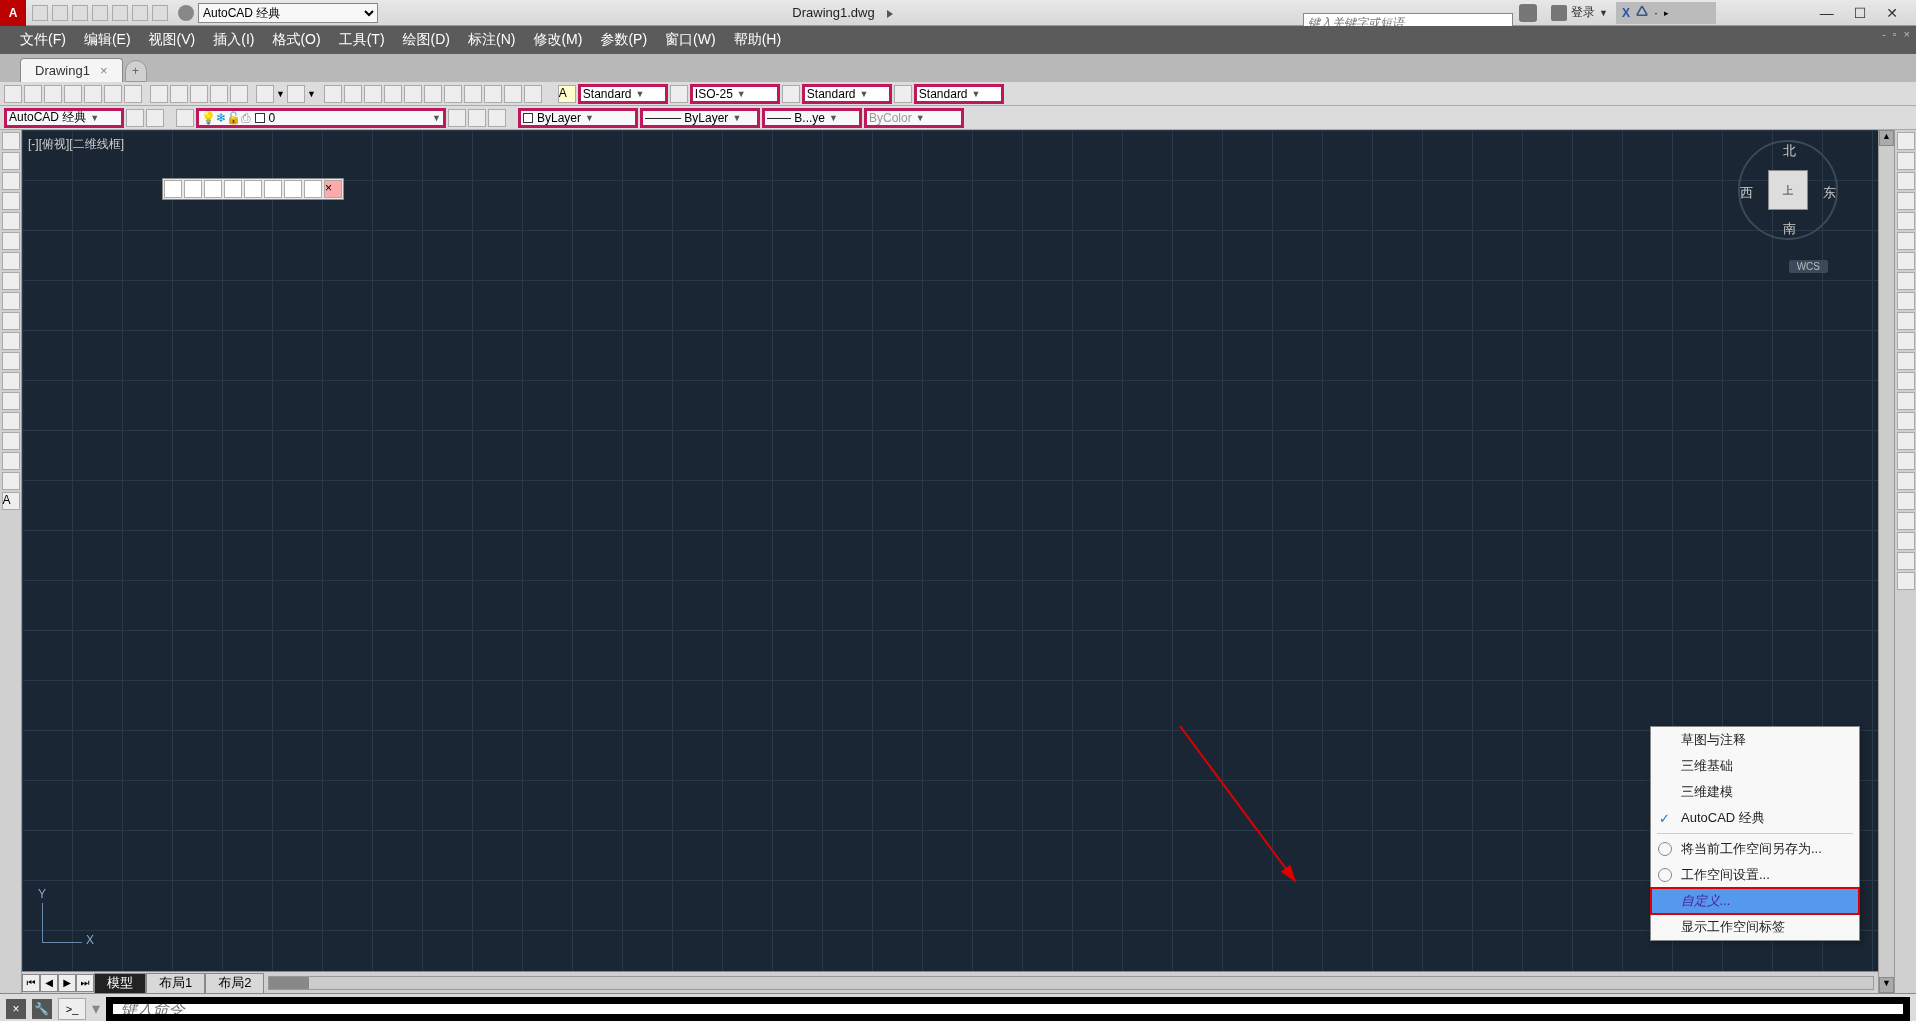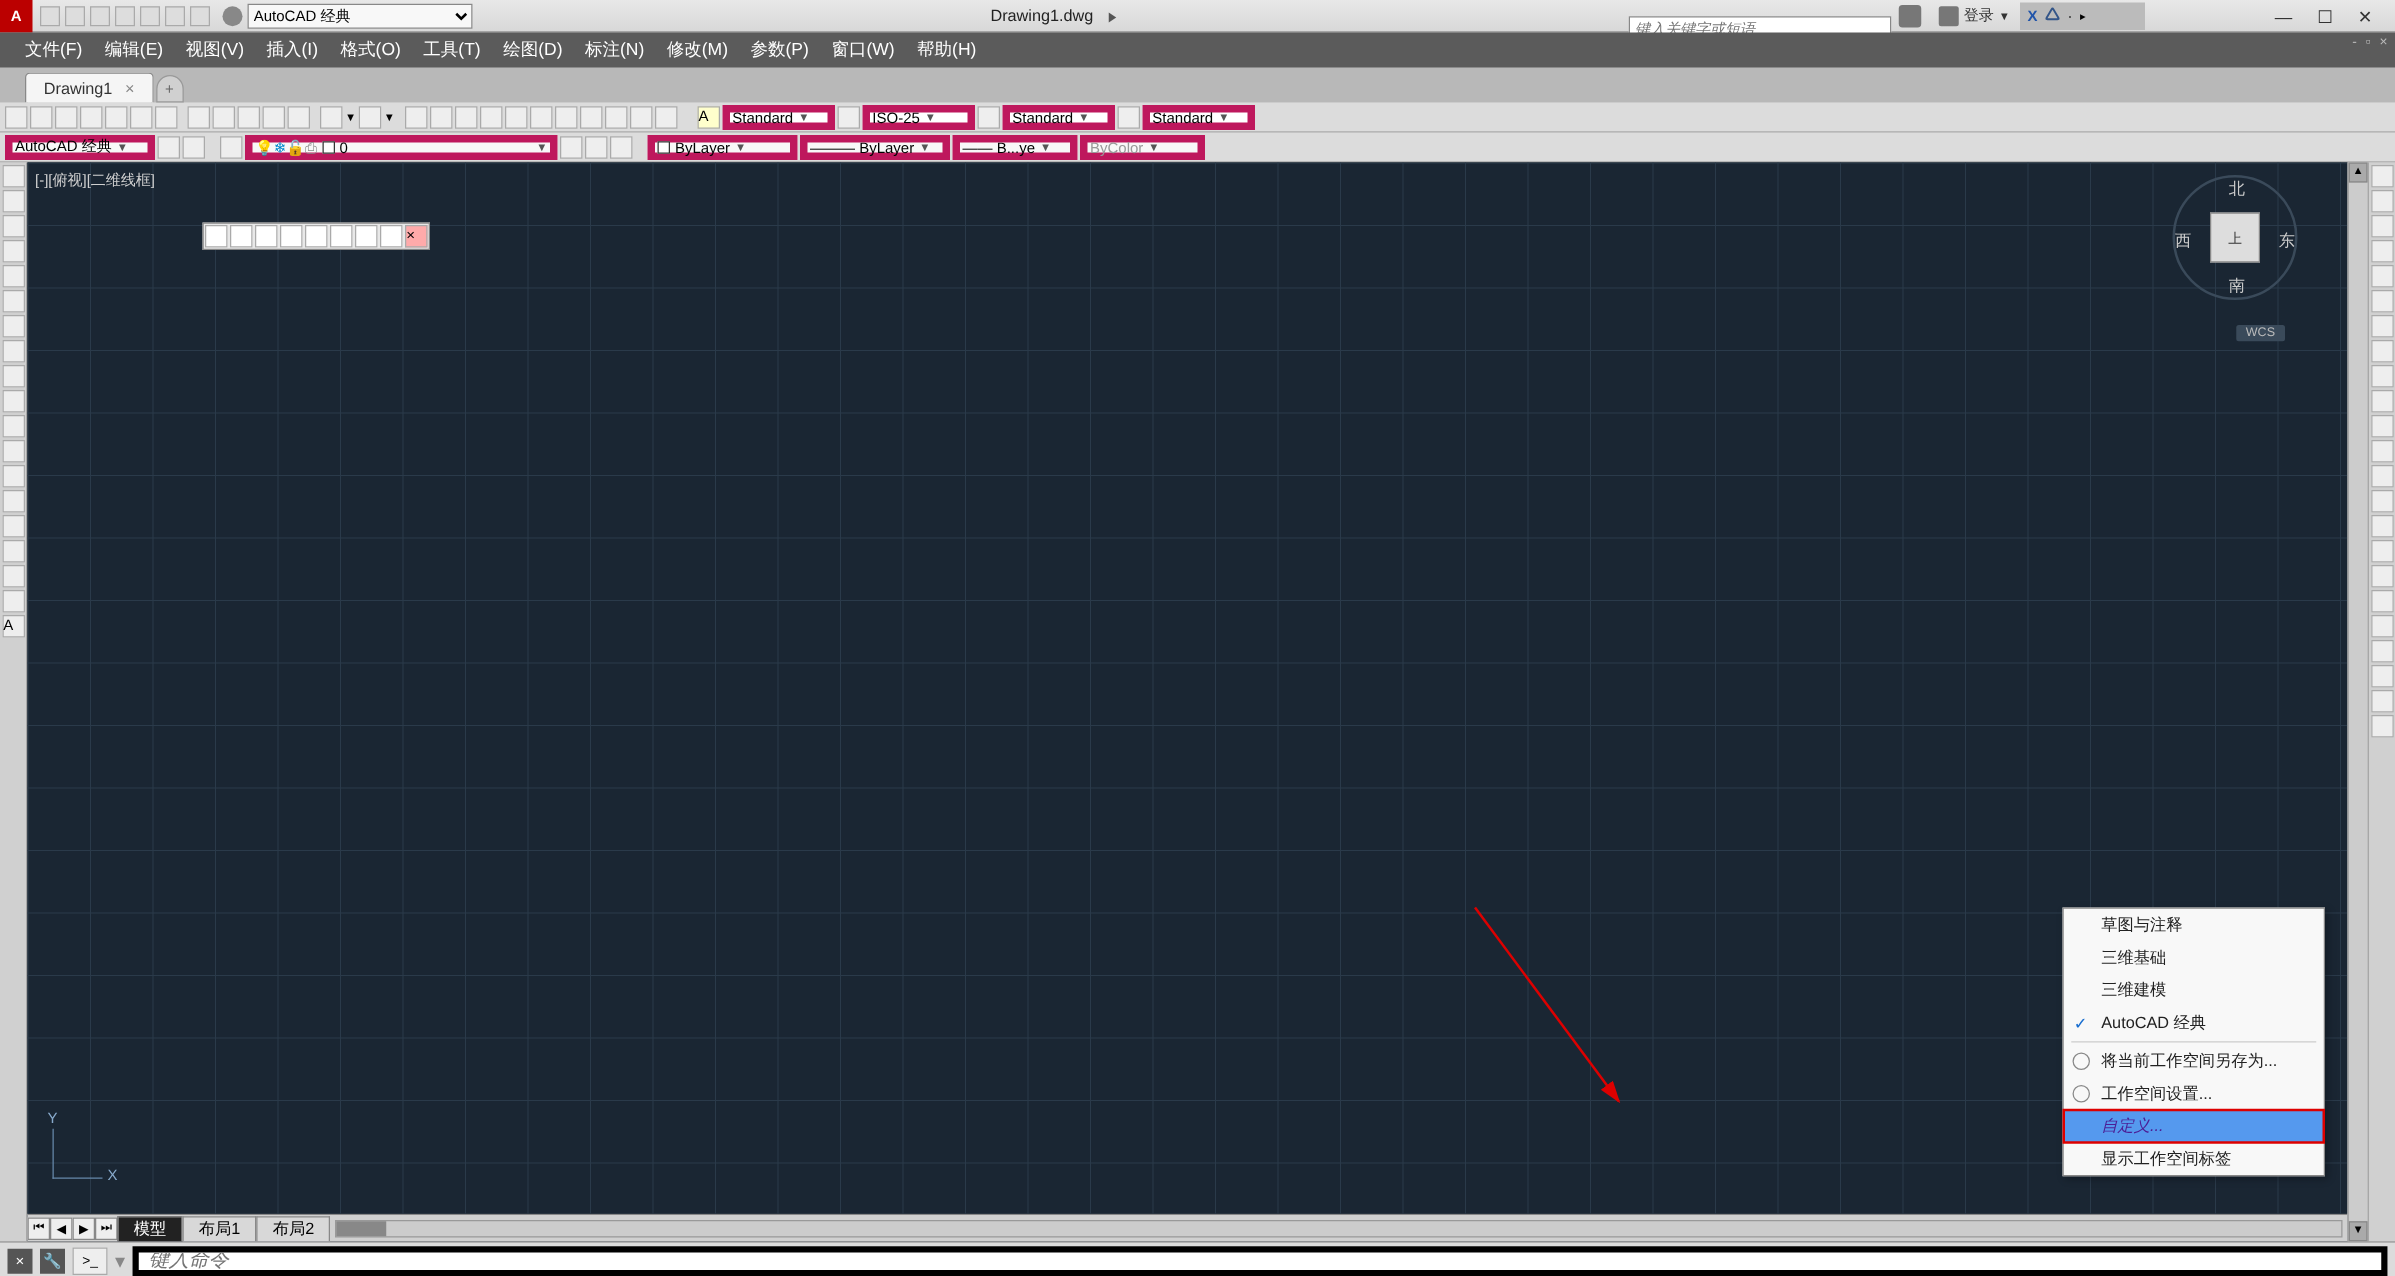--- a/index.html
+++ b/index.html
@@ -35,21 +35,21 @@
 .doctabs { height: 28px; background: #b8b8b8; display: flex; align-items: flex-end; padding-left: 20px; gap: 2px; }
 .doctabs .tab { background: #f5f5f5; border: 1px solid #888; border-bottom: none; height: 24px; display: flex; align-items: center; padding: 0 14px; border-radius: 4px 4px 0 0; font-size: 13px; color:#333;}
 .doctabs .tab .close { margin-left: 10px; color: #888; }
 .doctabs .plus { width: 22px; height: 22px; background: #d0d0d0; border: 1px solid #999; border-radius: 11px 11px 0 0; display:flex; align-items:center; justify-content:center; color:#666;}
 
 
 .toolbars { background: #dcdcdc; }
 .tb-row { height: 24px; display: flex; align-items: center; border-bottom: 1px solid #aaa; padding: 0 4px; gap: 2px; }
 .tb-row .btn { width: 18px; height: 18px; background: #eee; border: 1px solid #aaa; }
 .tb-row .sep { width: 4px; }
-.tb-row .combo { height: 20px; border: 6px solid #be185d; background: #fff; font-size: 12px; padding: 0 2px; display:flex; align-items:center;}
+.tb-row .combo { height: 20px; border: 3px solid #be185d; background: #fff; font-size: 12px; padding: 0 2px; display:flex; align-items:center;}
 .tb-row .combo .arrow { margin-left: 4px; font-size: 9px; color:#555;}
 .property-row .combo { background: #f8f8f8; }
 
 
 .main { display: flex; height: 863px; }
 .left-tools { width: 22px; background: #d0d0d0; display: flex; flex-direction: column; gap: 2px; padding: 2px 1px; border-right:1px solid #999;}
 .left-tools .lt { width: 18px; height: 18px; background: #eee; border: 1px solid #aaa; margin: 0 auto; }
 .canvas-wrap { flex: 1; display: flex; flex-direction: column; background: #1a2633; position: relative; }
 .canvas { flex: 1; background-color: #1a2633; background-image: linear-gradient(#2a3a4a 1px, transparent 1px), linear-gradient(90deg, #2a3a4a 1px, transparent 1px); background-size: 50px 50px; position: relative; }
 .viewport-label { position: absolute; top: 6px; left: 6px; color: #d0d0d0; font-size: 12px; }
@@ -96,21 +96,21 @@
 .right-scroll { width:16px; background:#ccc; border-left:1px solid #999; position:relative;}
 .right-scroll .up, .right-scroll .down { height:16px; background:#aaa; border:1px solid #888; font-size:9px; text-align:center;}
 .right-scroll .down { position:absolute; bottom:0; left:0; right:0;}
 .right-tools { width:22px; background:#d0d0d0; display:flex; flex-direction:column; gap:2px; padding:2px 1px; border-left:1px solid #999;}
 .right-tools .rt { width:18px; height:18px; background:#eee; border:1px solid #aaa; margin:0 auto;}
 
 
 .cmdline { height:30px; background:#dcdcdc; display:flex; align-items:center; gap:6px; padding:0 6px; border-top:1px solid #888;}
 .cmdline .cl-btn { width:20px; height:20px; background:#555; color:#fff; display:flex; align-items:center;justify-content:center; font-size:12px;}
 .cmdline .cl-prompt { width:28px; height:22px; background:#eee; border:1px solid #aaa; display:flex;align-items:center;justify-content:center; font-size:11px;}
-.cmdline input { flex:1; height:24px; background:#fff; border:5px solid #000000; font-size:16px; font-style:italic; color:#999; padding:0 8px;}
+.cmdline input { flex:1; height:24px; background:#fff; border:7px solid #000000; font-size:16px; font-style:italic; color:#999; padding:0 8px;}
 </style>
 </head>
 <body>
 
 <div class="titlebar">
   <div class="logo">A</div>
   <div class="qat">
     <div class="ico"></div>
     <div class="ico"></div>
     <div class="ico"></div>

